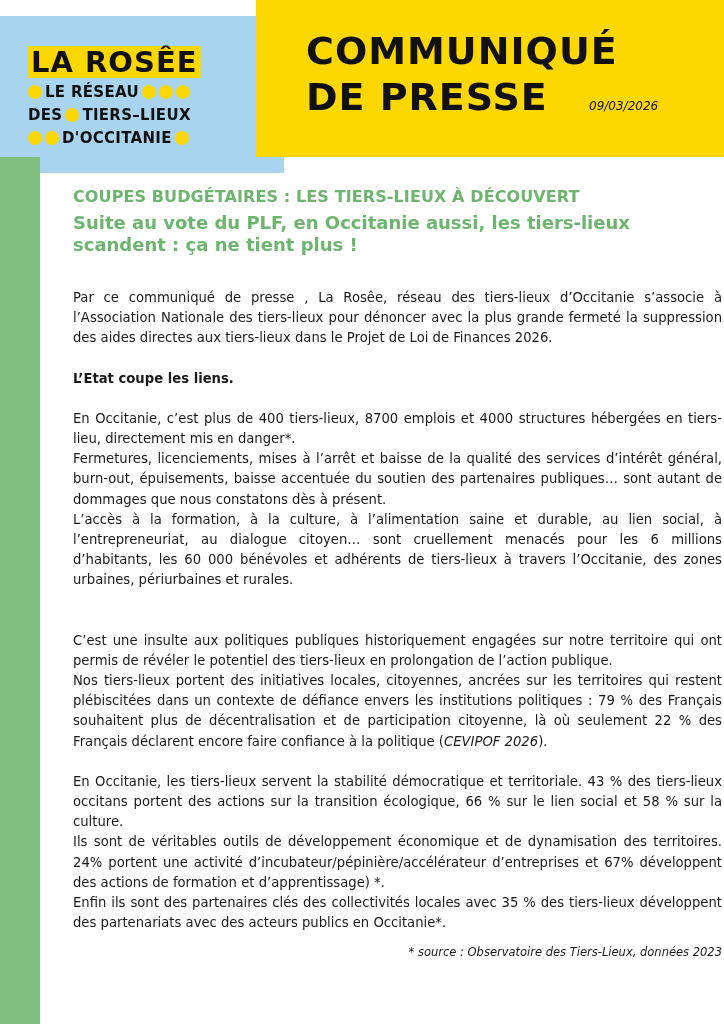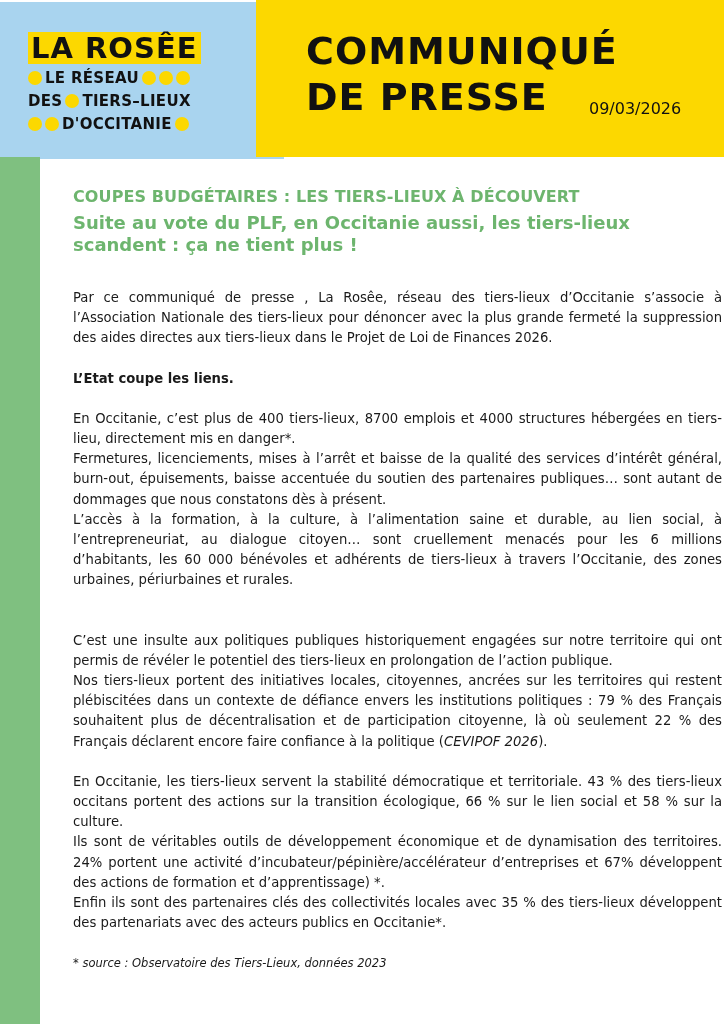--- a/index.html
+++ b/index.html
@@ -1,33 +1,33 @@
 <!DOCTYPE html>
 <html><head>
 <meta charset="utf-8">
 <style>
   html,body{margin:0;padding:0;}
   body{width:724px;height:1024px;position:relative;background:#ffffff;overflow:hidden;font-family:"DejaVu Sans",sans-serif;color:#1a1a1a;}
-  .header-left{position:absolute;left:0;top:2px;width:284px;height:157px;background:#a9d4ef;}
+  .header-left{position:absolute;left:0;top:16px;width:284px;height:157px;background:#a9d4ef;}
   .header-right{position:absolute;left:256px;top:0;width:468px;height:157px;background:#fcd800;}
   .sidebar{position:absolute;left:0;top:157px;width:40px;height:867px;background:#7fc080;}
   .logo{position:absolute;left:28px;top:30px;width:200px;}
   .logo-title{display:inline-block;background:#fcd800;font-family:"DejaVu Sans",sans-serif;font-weight:bold;font-size:29px;letter-spacing:1px;line-height:32px;padding:0 3px;color:#111;position:relative;}
   .logo-line{display:flex;align-items:center;font-family:"DejaVu Sans",sans-serif;font-size:15px;font-weight:bold;color:#111;height:19px;margin-top:4px;letter-spacing:0.3px;}
   .dot{display:inline-block;width:14px;height:14px;border-radius:50%;background:#fcd800;margin-right:3px;flex:none;}
   .dot.r{margin-left:3px;margin-right:0;}
   .title{position:absolute;left:306px;top:28px;font-family:"DejaVu Sans",sans-serif;font-weight:bold;font-size:38px;line-height:46px;color:#111;letter-spacing:1px;}
-  .date{position:absolute;left:589px;top:99px;font-size:16px;color:#111;font-family:"DejaVu Sans",sans-serif;}
+  .date{position:absolute;left:589px;top:99px;font-size:12px;color:#111;font-family:"DejaVu Sans",sans-serif;font-style:italic;}
   .content{position:absolute;left:73px;top:186px;width:649px;}
   .h1{font-size:16px;color:#6db56e;letter-spacing:0.1px;margin:0;line-height:22px;}
   .h2{font-size:18px;color:#6db56e;font-weight:bold;margin:4px 0 8px 0;line-height:22px;}
   p{margin:0;font-size:13.2px;line-height:20.2px;text-align:justify;font-family:"DejaVu Sans",sans-serif;color:#1a1a1a;}
   .gap{height:20px;}
   .bold{font-weight:bold;}
-  .source{font-style:italic;font-size:11.5px;margin-top:20px;}
+  .source{text-align:right;font-style:italic;font-size:11.5px;margin-top:9px;}
   .it{font-style:italic;}
 </style>
 </head>
 <body>
 
 <div class="header-left">
   <div class="logo">
     <div class="logo-title"><span>LA ROSÊE</span></div>
     <div class="logo-line">
       <span class="dot"></span>

